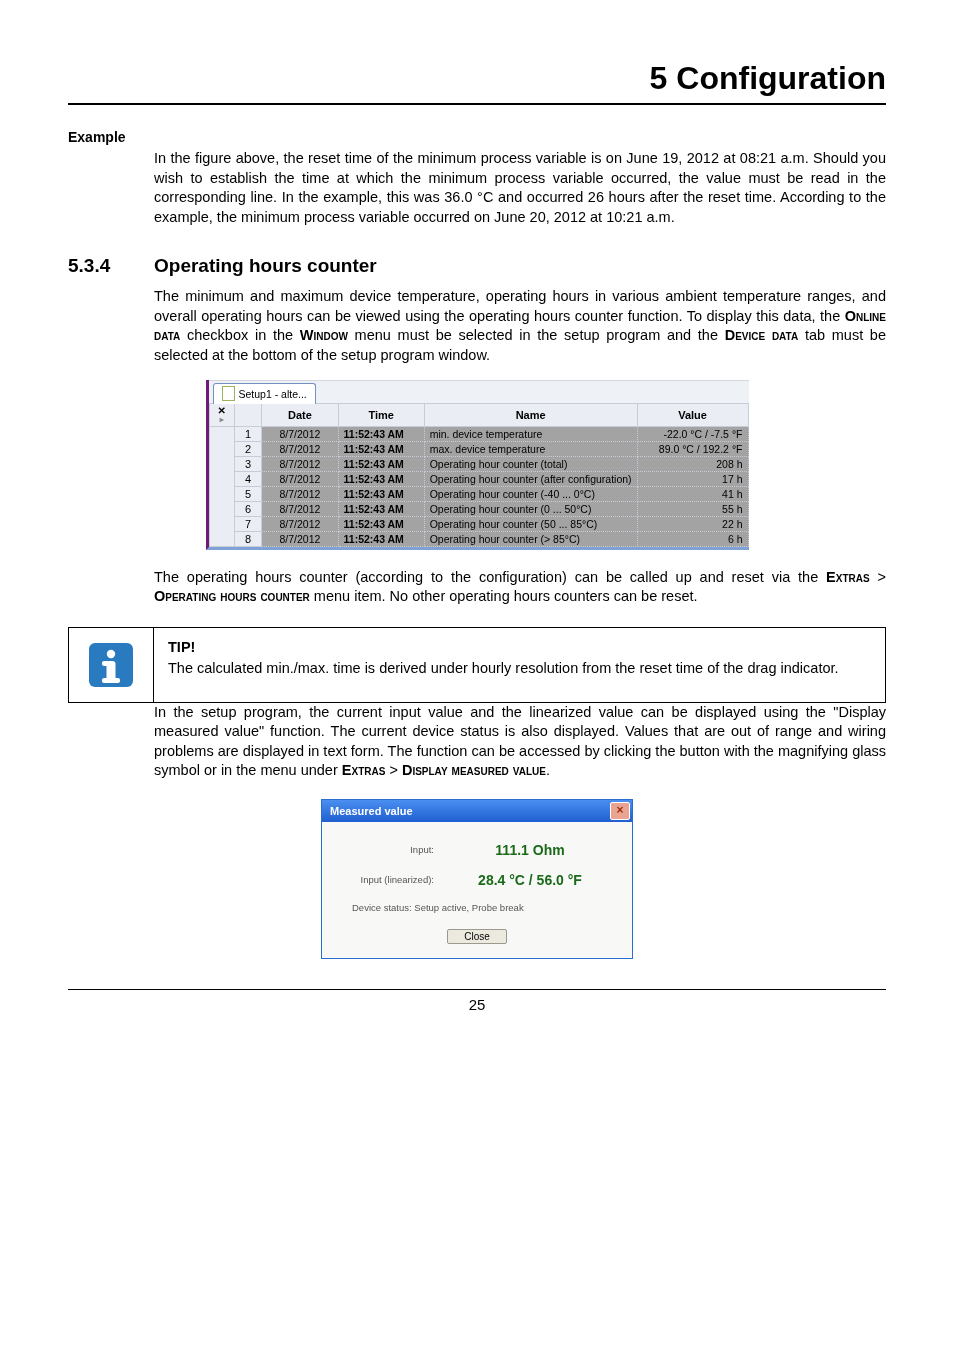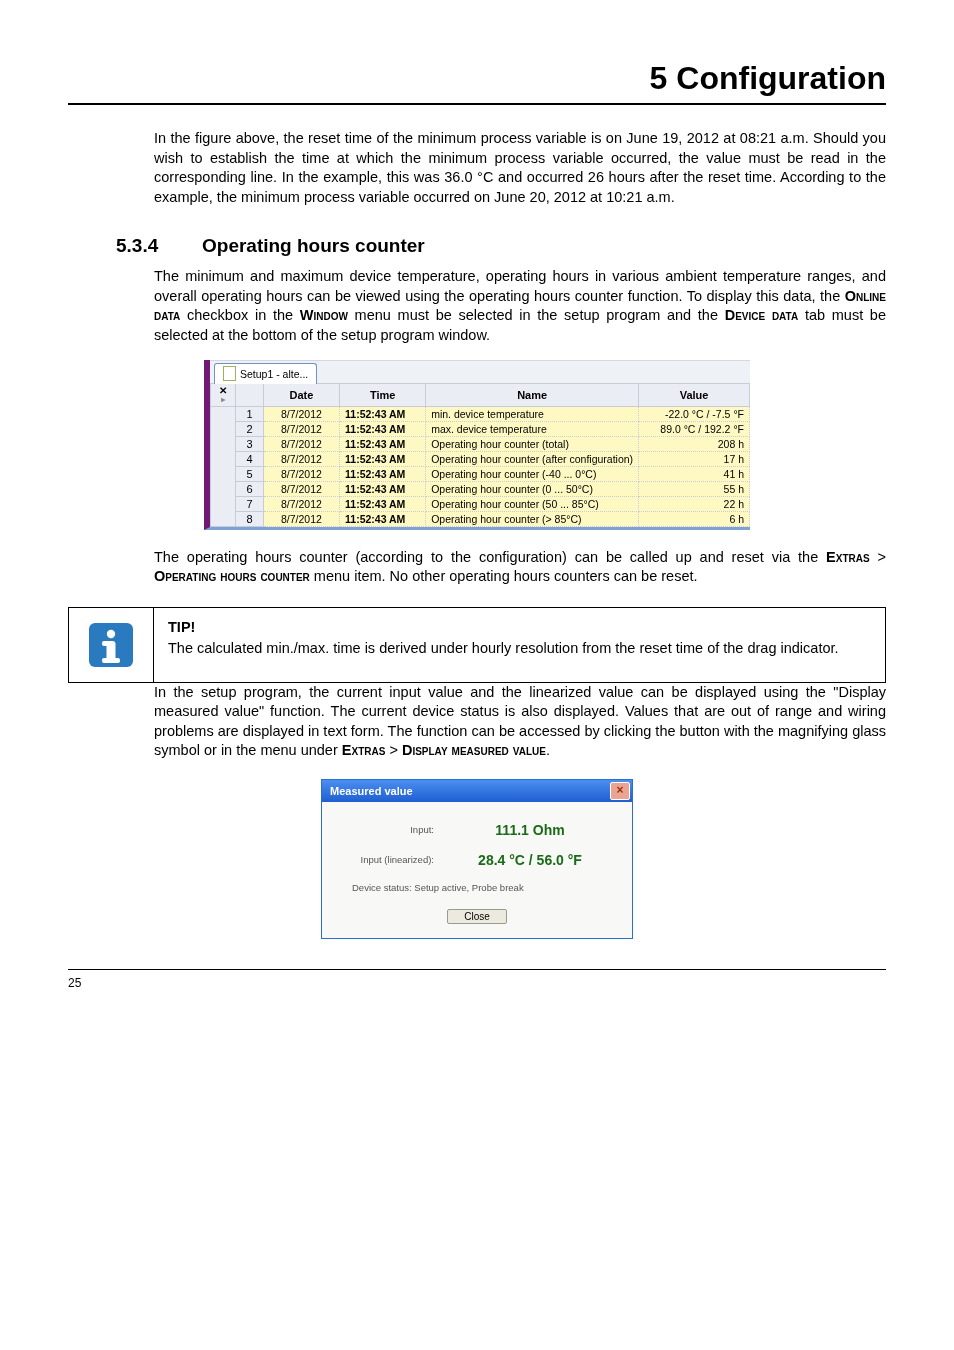--- a/index.html
+++ b/index.html
@@ -28,40 +28,39 @@
     border: none;
     border-top: 2px solid #000;
     margin: 0 0 24px 0;
   }
   .hr-bottom {
     border: none;
     border-top: 1px solid #000;
     margin: 30px 0 6px 0;
   }
   .page-num {
-    text-align: left;
-    font-size: 12px;
+    text-align: center;
+    font-size: 15px;
   }
   .section-label {
     font-weight: bold;
     font-size: 14px;
     margin-bottom: 4px;
   }
   .body-block {
     margin-left: 86px;
     font-size: 14.5px;
     line-height: 1.35;
     text-align: justify;
   }
   .h2row {
     display: flex;
     align-items: baseline;
     margin-top: 28px;
     margin-bottom: 10px;
-    margin-left: 48px;
   }
   .h2num {
     width: 86px;
     font-size: 19px;
     font-weight: bold;
   }
   .h2title {
     font-size: 19px;
     font-weight: bold;
   }
@@ -94,23 +93,23 @@
   .tip-label {
     font-weight: bold;
     display: block;
     margin-bottom: 2px;
   }
 
   
   .shot1 {
     width: 540px;
     margin: 14px auto 18px auto;
-    border-left: 6px solid #701a75;
+    border-left: 3px solid #701a75;
     border-bottom: 3px solid #7fa2d6;
-    background: #fef9c3;
+    background: #a3a3a3;
     font-size: 11px;
     font-family: Tahoma, Arial, sans-serif;
     position: relative;
   }
   .shot1 .tabbar {
     height: 22px;
     position: relative;
     background: #eef1f5;
     border-top: 1px solid #d4d8de;
   }
@@ -243,20 +242,21 @@
     border-radius: 2px;
   }
 </style>
 </head>
 <body>
 
 <div class="page">
   <div class="chapter-title">5 Configuration</div>
   <hr class="hr-top">
 
+  <div class="section-label">Example</div>
   <div class="body-block">In the figure above, the reset time of the minimum process variable is on June 19, 2012 at 08:21 a.m. Should you wish to establish the time at which the minimum process variable occurred, the value must be read in the corresponding line. In the example, this was 36.0 °C and occurred 26 hours after the reset time. According to the example, the minimum process variable occurred on June 20, 2012 at 10:21 a.m.</div>
 
   <div class="h2row">
     <div class="h2num">5.3.4</div>
     <div class="h2title">Operating hours counter</div>
   </div>
   <div class="body-block">
     <span>The minimum and maximum device temperature, operating hours in various ambient temperature ranges, and overall operating hours can be viewed using the operating hours counter function. To display this data, the </span><span class="smallcaps">Online data</span><span> checkbox in the </span><span class="smallcaps">Window</span><span> menu must be selected in the setup program and the </span><span class="smallcaps">Device data</span><span> tab must be selected at the bottom of the setup program window.</span>
   </div>
 

